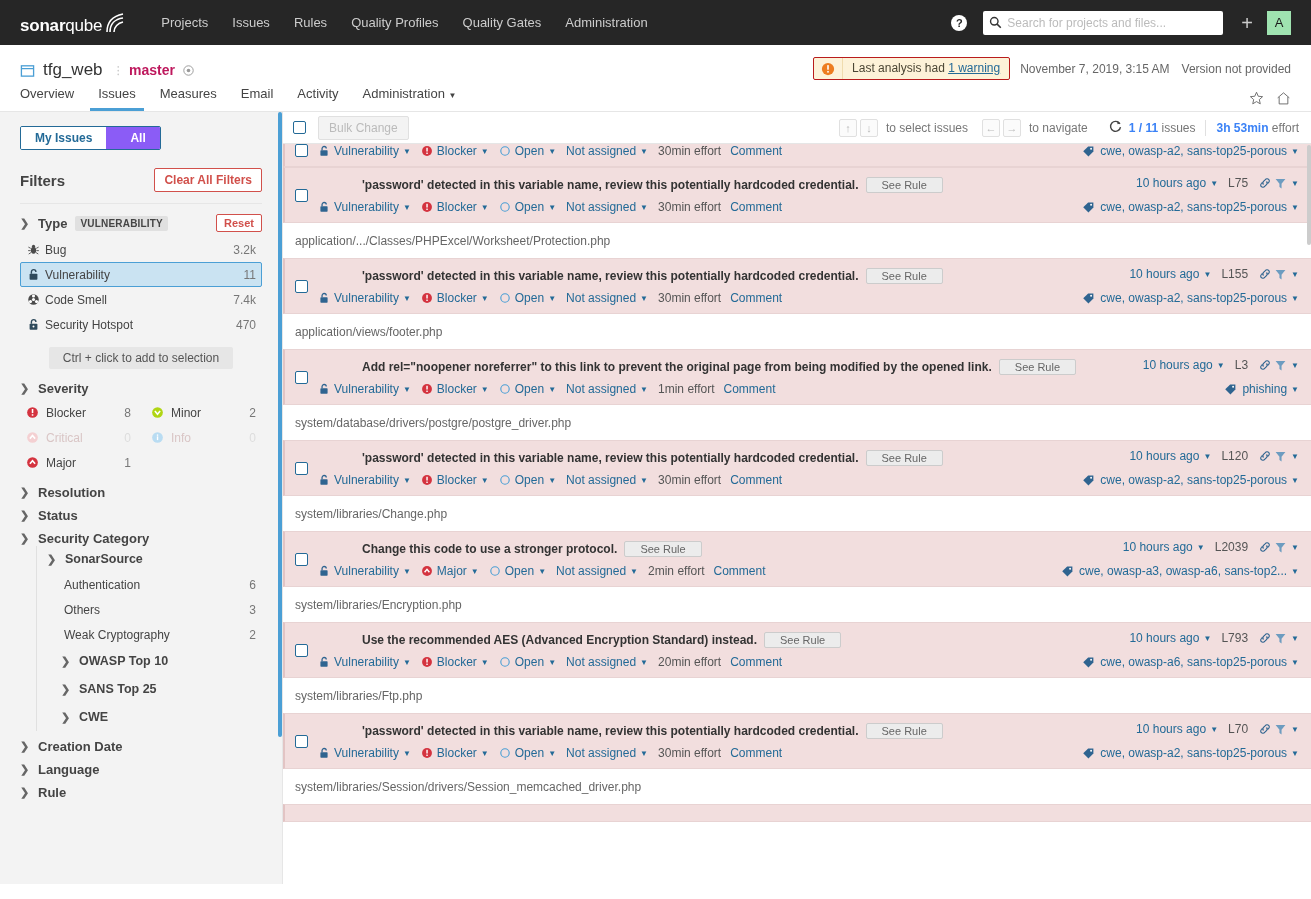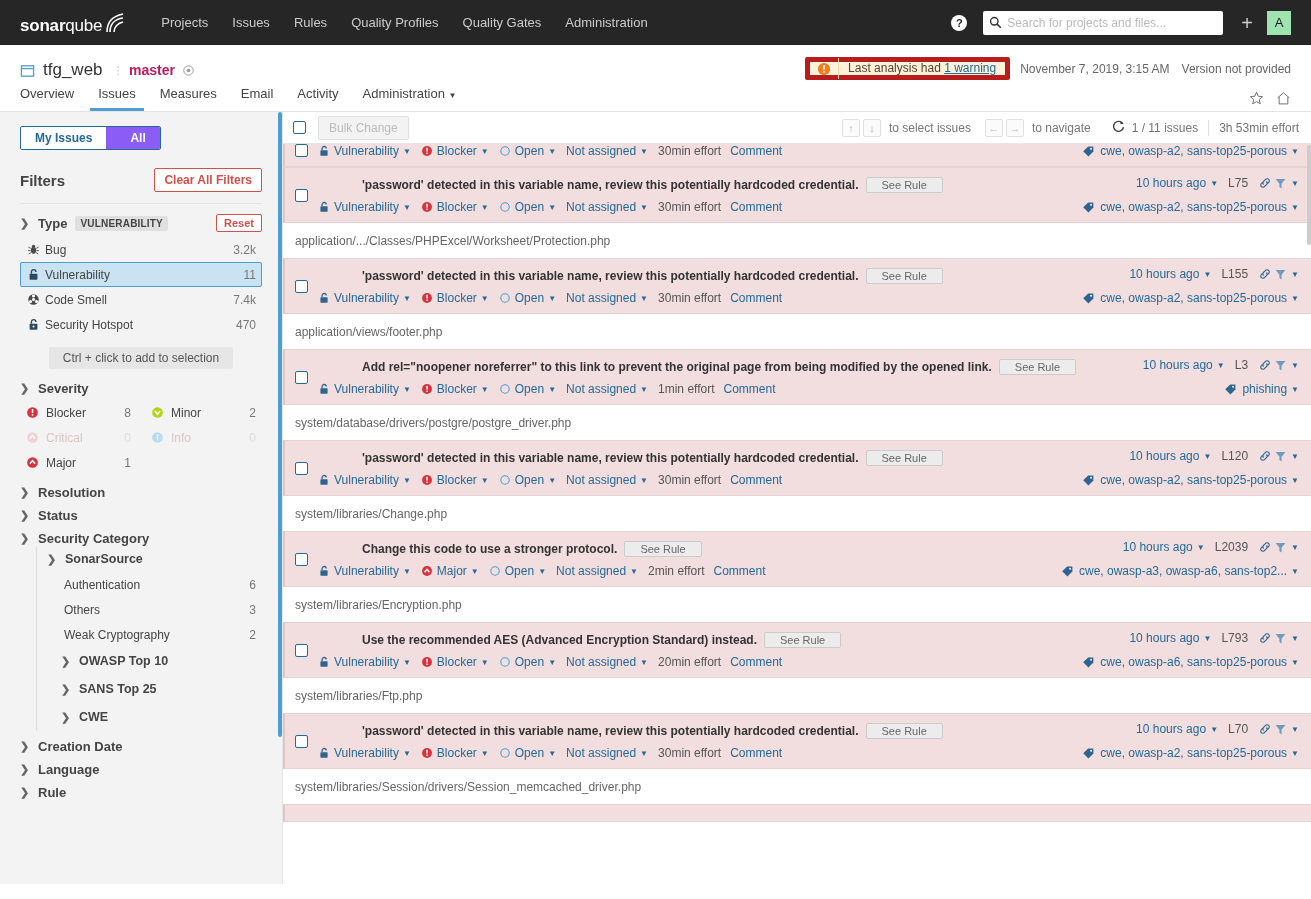--- a/index.html
+++ b/index.html
@@ -56,21 +56,21 @@
   .proj-name { font-size: 17px; color: #333; }
   .branch-sep { color: #cdcdcd; margin: 0 9px 0 14px; letter-spacing: 0; font-size: 13px; }
   .branch-name { color: #be185d; font-size: 14px; font-weight: bold; }
   .branch-badge { margin-left: 8px; }
   .ctx-meta {
     position: absolute; right: 20px; top: 12px;
     display: flex; align-items: center; font-size: 12px; color: #666;
   }
   .warn-pill {
     display: flex; align-items: center; background: #fdf2d8;
-    border: 5px solid #b91c1c; border-radius: 2px; height: 23px; margin-right: 10px;
+    border: 1px solid #b91c1c; border-radius: 2px; height: 23px; margin-right: 10px;
   }
   .warn-ico { padding: 0 7px; display: flex; align-items: center; }
   .warn-txt { border-left: 1px solid #f0dcae; padding: 0 9px; color: #4b4634; line-height: 21px; }
   .warn-txt a { color: #236a97; text-decoration: underline; }
   .ctx-date { margin-right: 12px; color: #666; }
   .ctx-ver { color: #666; }
   .ctx-bottom { display: flex; align-items: flex-end; height: 30px; position: relative; }
   .ctx-tabs { display: flex; align-items: flex-end; }
   .ctx-tabs a {
     color: #444; text-decoration: none; font-size: 13px; padding: 0 8px 7px 8px;
@@ -171,21 +171,21 @@
   }
   .bulk-right { margin-left: auto; display: flex; align-items: center; gap: 0; }
   .kbd {
     display: inline-flex; align-items: center; justify-content: center;
     min-width: 18px; height: 18px; border: 1px solid #e0e0e0; border-radius: 2px;
     background: #fbfbfb; color: #bbb; font-size: 11px; margin-right: 3px;
   }
   .kbd-label { color: #777; margin: 0 14px 0 5px; }
   .refresh-ico { margin: 0 6px 0 6px; }
   .counts { color: #777; }
-  .counts b { color: #737373; font-weight: normal; text-align: right; }
+  .counts b { color: #3b82f6; font-weight: bold; text-align: right; }
   .divider-v { width: 1px; height: 16px; background: #e0e0e0; margin: 0 10px; }
 
   .issues-scroll { height: calc(899px - 45px - 82px - 33px); overflow: hidden; }
   .component-row {
     font-size: 12px; color: #666; padding: 11px 12px 10px 12px;
   }
   .issue {
     background: #f2dede; border-left: 2px solid #e2c4c4; border-top: 1px solid #e8d3d3;
     border-bottom: 1px solid #e8d3d3;
     padding: 8px 12px 8px 10px; display: flex; align-items: flex-start;

